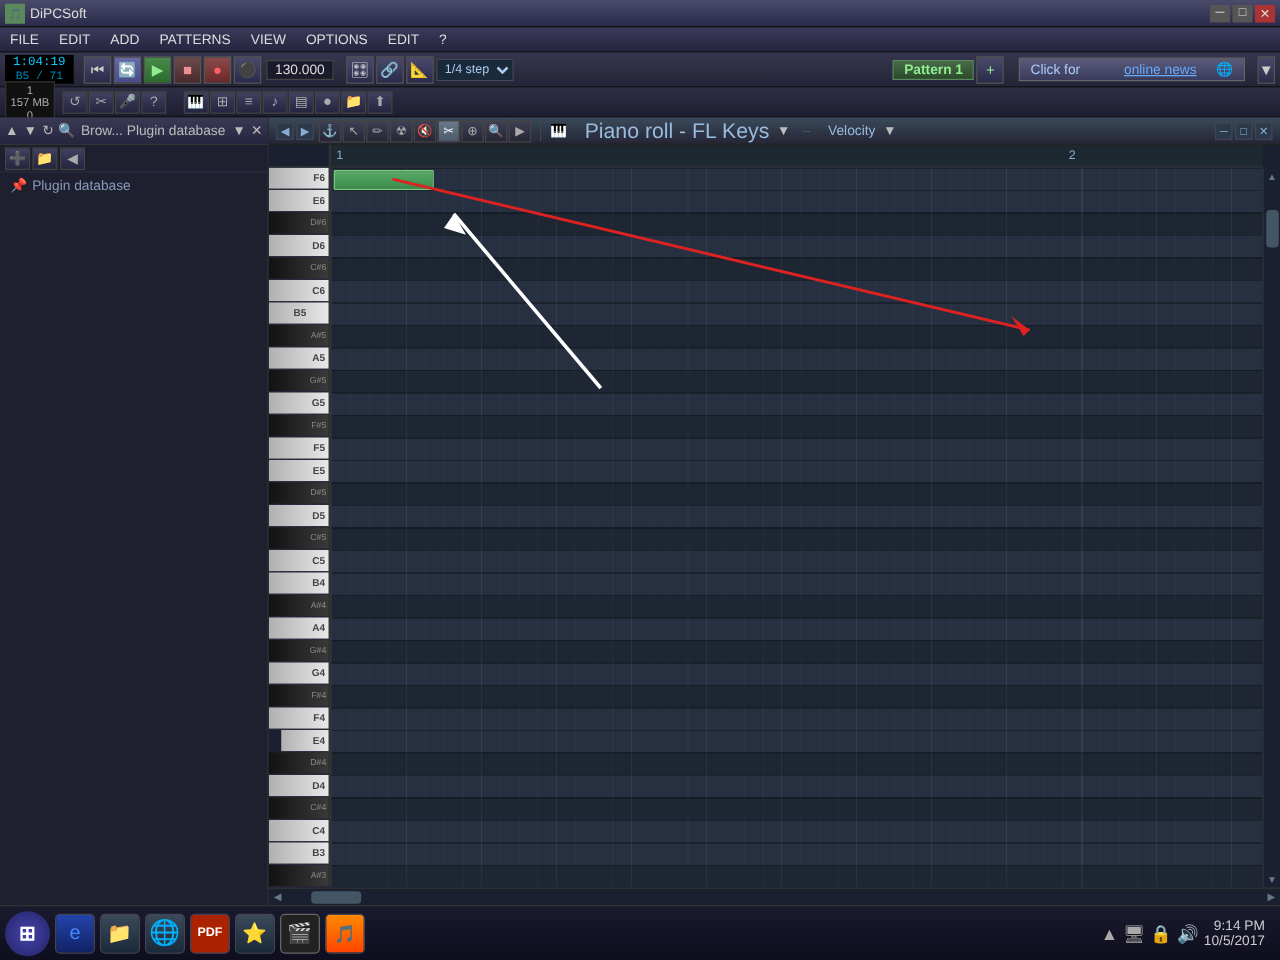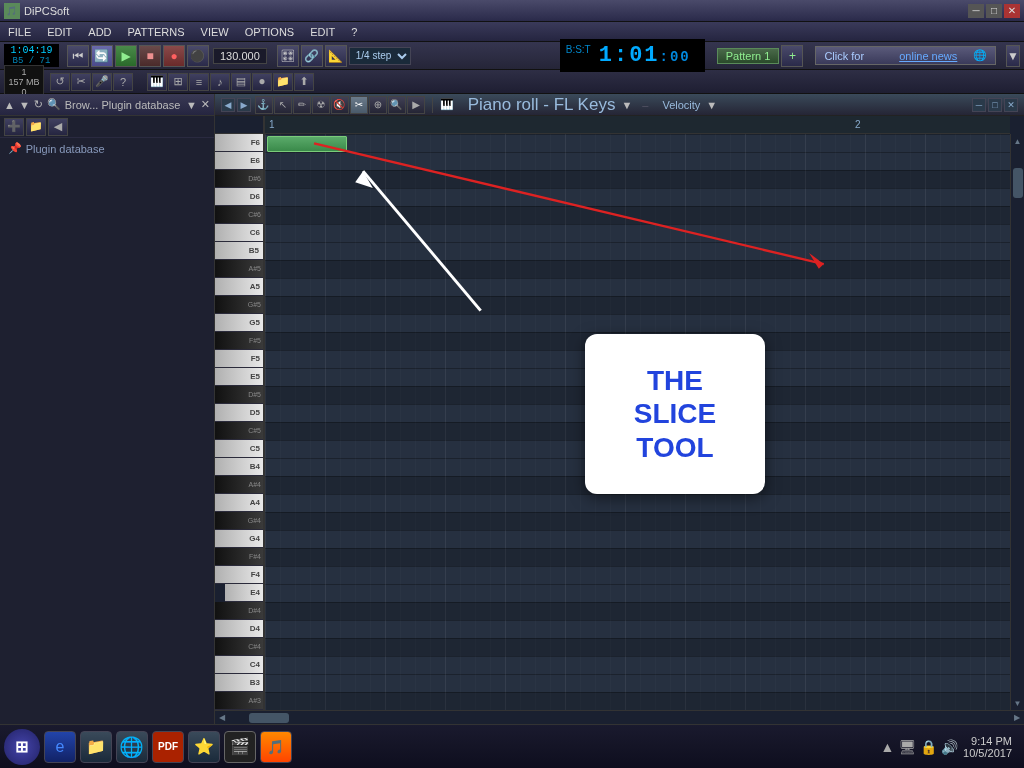--- a/index.html
+++ b/index.html
@@ -59,21 +59,21 @@
       font-size: 11px;
       padding: 1px 6px;
       margin: 0 2px;
     }
     .pattern-display {
       background: linear-gradient(to bottom, #4a6a4a, #2a4a2a);
       border: 1px solid #5a8a5a;
       color: #90ee90;
       font-size: 11px;
       padding: 1px 8px;
-      font-weight: normal;
+      font-weight: bold;
     }
     .toolbar-btn {
       width: 22px; height: 22px;
       background: linear-gradient(to bottom, #4a4a6a, #2a2a4a);
       border: 1px solid #555;
       display: flex; align-items: center; justify-content: center;
       cursor: pointer; color: #ccc; font-size: 12px;
     }
     .toolbar-btn.active { background: linear-gradient(to bottom, #6a6aaa, #4a4a8a); }
     .toolbar-btn.play { background: linear-gradient(to bottom, #4a8a4a, #2a6a2a); color: #90ee90; }
@@ -464,26 +464,20 @@
   <div class="toolbar-btn">🎛</div>
   <div class="toolbar-btn">🔗</div>
   <div class="toolbar-btn">📐</div>
 
   <select class="step-select">
     <option>1/4 step</option>
   </select>
 
   <div style="flex:1;"></div>
 
-  <div style="display:flex;align-items:baseline;background:#000;padding:2px 6px;">
-    <div style="color:#0088cc;font-size:10px;position:relative;top:-8px;">B:S:T</div>
-    <div class="big-clock">
-      <span>1:01</span><span class="clock-sub">:<span>00</span></span>
-    </div>
-  </div>
 
   <div style="width:8px;"></div>
 
   <div class="pattern-display">Pattern 1</div>
   <div class="toolbar-btn" style="color:#90ee90;">+</div>
 
   <div style="width:8px;"></div>
 
   <div class="online-news-btn">
     <span>Click for</span>&nbsp;<span style="color:#66aaff;text-decoration:underline;">online news</span>
@@ -607,21 +601,21 @@
           <div style="height: 18px; display: flex; align-items: center; position: relative; border-bottom: 1px solid rgb(42, 42, 58); background: linear-gradient(to right, rgb(176, 176, 176), rgb(232, 232, 232));">
             <span style="position:absolute;right:3px;font-size:8px;color:#444;font-weight:bold;">D6</span>
           </div>
           <div style="height: 18px; display: flex; align-items: center; position: relative; border-bottom: 1px solid rgb(42, 42, 58); background: linear-gradient(to right, rgb(17, 17, 17), rgb(58, 58, 58));">
             <span style="position:absolute;right:2px;font-size:7px;color:#888;">C#6</span>
           </div>
           <div style="height: 18px; display: flex; align-items: center; position: relative; border-bottom: 1px solid rgb(42, 42, 58); background: linear-gradient(to right, rgb(176, 176, 176), rgb(232, 232, 232));">
             <span style="position:absolute;right:3px;font-size:8px;color:#444;font-weight:bold;">C6</span>
           </div>
           <div style="height: 18px; display: flex; align-items: center; position: relative; border-bottom: 1px solid rgb(42, 42, 58); background: linear-gradient(to right, rgb(176, 176, 176), rgb(232, 232, 232));">
-            <span style="position:absolute;right:4px;font-size:8px;color:#444;font-weight:bold;">B5</span>
+            <span style="position:absolute;right:18px;font-size:8px;color:#444;font-weight:bold;">B5</span>
           </div>
           <div style="height: 18px; display: flex; align-items: center; position: relative; border-bottom: 1px solid rgb(42, 42, 58); background: linear-gradient(to right, rgb(17, 17, 17), rgb(58, 58, 58));">
             <span style="position:absolute;right:2px;font-size:7px;color:#888;">A#5</span>
           </div>
           <div style="height: 18px; display: flex; align-items: center; position: relative; border-bottom: 1px solid rgb(42, 42, 58); background: linear-gradient(to right, rgb(176, 176, 176), rgb(232, 232, 232));">
             <span style="position:absolute;right:3px;font-size:8px;color:#444;font-weight:bold;">A5</span>
           </div>
           <div style="height: 18px; display: flex; align-items: center; position: relative; border-bottom: 1px solid rgb(42, 42, 58); background: linear-gradient(to right, rgb(17, 17, 17), rgb(58, 58, 58));">
             <span style="position:absolute;right:2px;font-size:7px;color:#888;">G#5</span>
           </div>
@@ -721,27 +715,20 @@
 
             <line x1="50" y1="10" x2="570" y2="140" stroke="#dd2222" stroke-width="2.5"></line>
             <polygon points="570,140 555,128 565,145" fill="#dd2222"></polygon>
           </svg>
 
           <svg class="white-arrow" viewBox="0 0 760 620" preserveAspectRatio="none">
             <line x1="220" y1="190" x2="100" y2="40" stroke="white" stroke-width="3"></line>
             <polygon points="100,40 110,58 92,52" fill="white"></polygon>
           </svg>
 
-          <div class="slice-tool-tooltip">
-            <div>
-              <span>THE</span><br>
-              <span>SLICE</span><br>
-              <span>TOOL</span>
-            </div>
-          </div>
         </div>
       </div>
 
       <div class="scrollbar-right">
         <div class="scroll-arrow">▲</div>
         <div class="scrollbar-thumb"></div>
         <div style="flex:1;"></div>
         <div class="scroll-arrow">▼</div>
       </div>
     </div>

